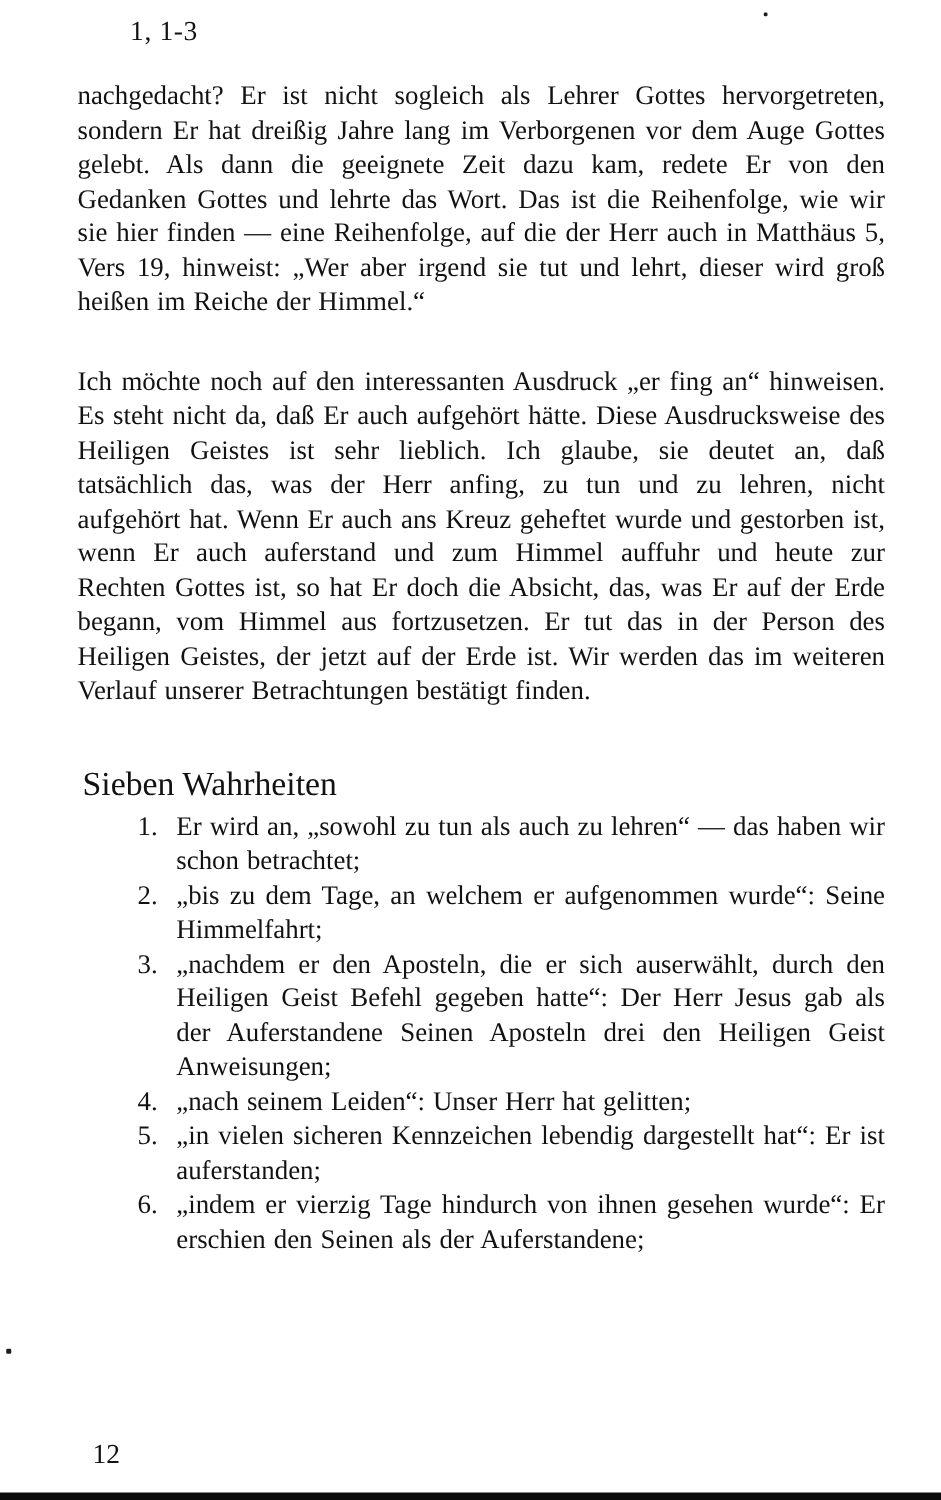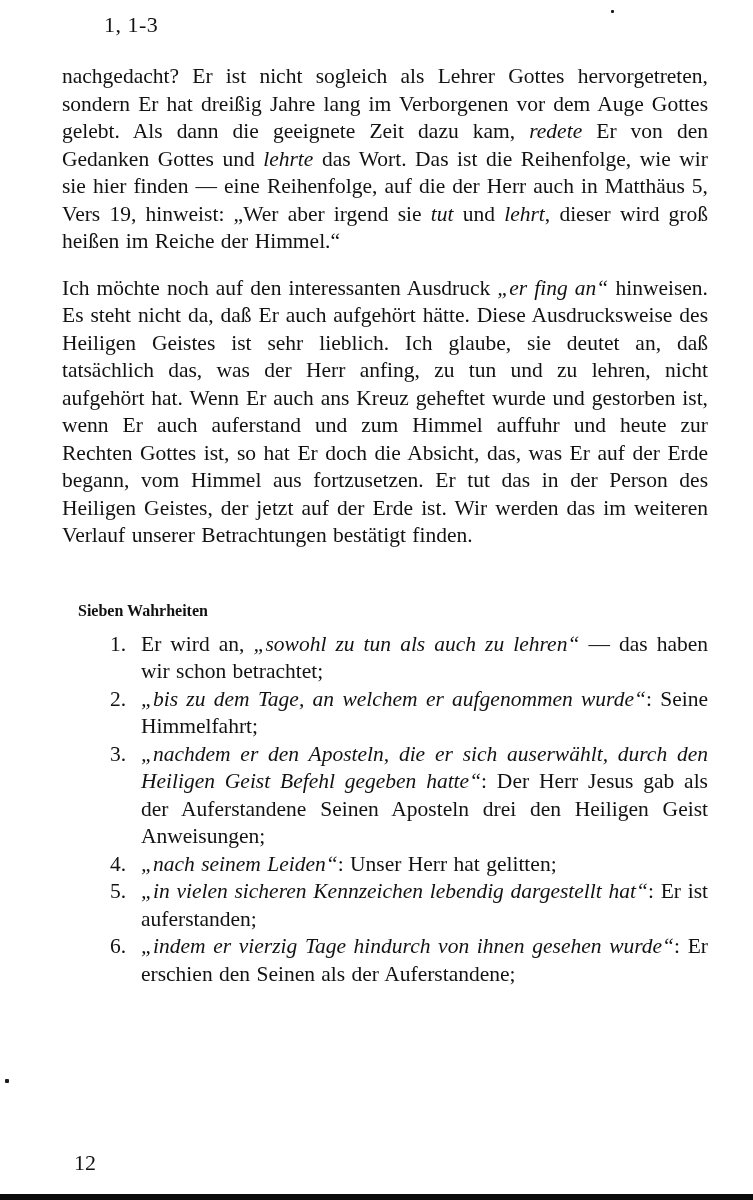--- a/index.html
+++ b/index.html
@@ -35,26 +35,26 @@
     width: 646px;
   }
   .body-para {
     margin: 0;
     font-size: 21.5px;
     line-height: 27.5px;
     text-align: justify;
     word-spacing: 1px;
   }
   .para-gap {
-    margin-top: 19px;
+    margin-top: 36px;
   }
   .section-heading {
-    margin: 47px 0 0 16px;
-    font-size: 16px;
-    font-weight: bold;
+    margin: 47px 0 0 4px;
+    font-size: 27px;
+    font-weight: normal;
     line-height: 27px;
   }
   .intro-para {
     margin-top: 22px;
   }
   .truths-list {
     margin-top: 7px;
     padding-left: 48px;
   }
   .list-item {
@@ -65,21 +65,20 @@
   .list-item .num {
     flex: none;
     width: 31px;
   }
   .list-item .li-text {
     flex: 1;
     text-align: justify;
     word-spacing: 1px;
   }
   .it {
-    font-style: italic;
   }
   .page-number {
     position: absolute;
     left: 74px;
     top: 1150px;
     font-size: 22px;
   }
   .speck {
     position: absolute;
     background: #1c1c1c;

